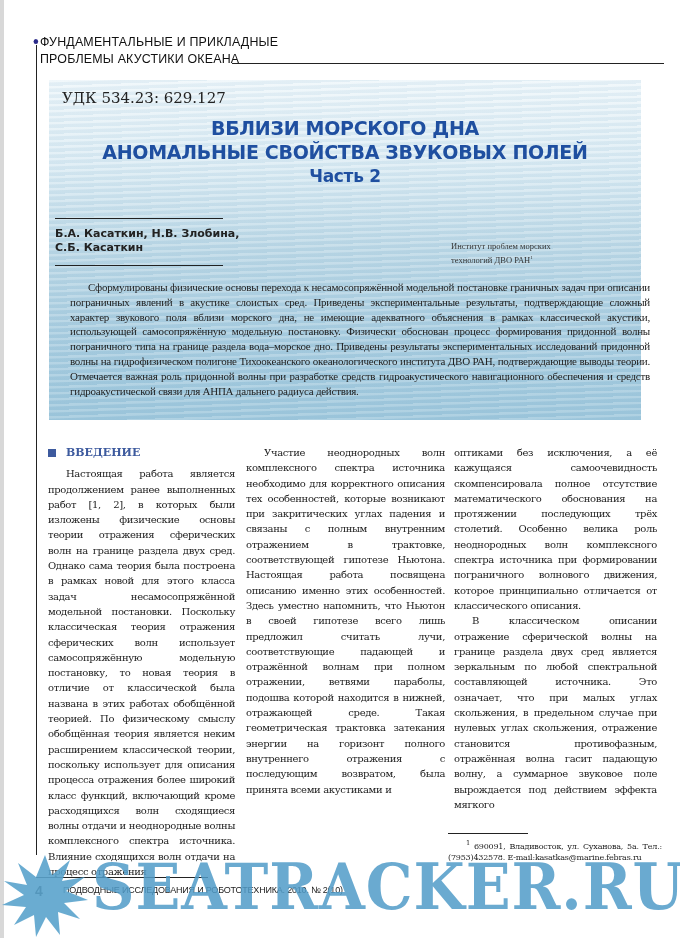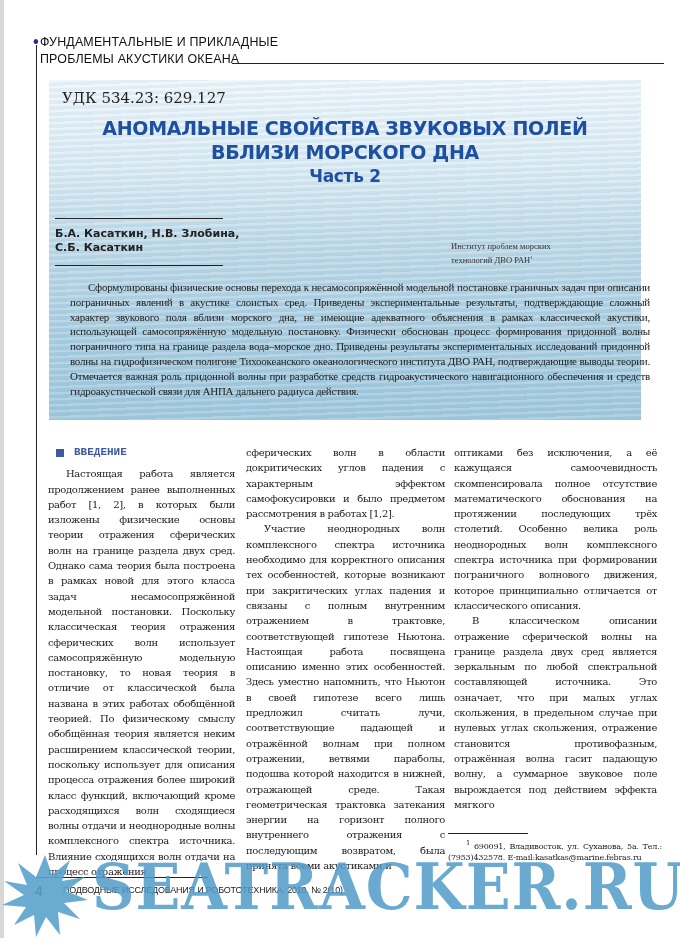--- a/index.html
+++ b/index.html
@@ -32,21 +32,21 @@
   .abstract { position: absolute; left: 70px; top: 280px; width: 580px; font-family: Liberation Serif, serif;
     font-size: 11px; line-height: 14.8px; color: #222; text-align: justify; text-indent: 18px; letter-spacing: -0.25px; }
   .cols { position: absolute; top: 445px; left: 48px; width: 622px; height: 412px; }
   .col { position: absolute; top: 0; font-family: "DejaVu Serif", serif; font-size: 10px; line-height: 15.3px;
     color: #222; text-align: justify; letter-spacing: -0.35px; }
   .col p { margin: 0; }
   .col .indent { text-indent: 18px; }
   .col1 { left: 0; width: 187px; }
   .col2 { left: 198px; width: 199px; }
   .col3 { left: 406px; width: 203px; }
-  .section-head { display: flex; align-items: center; gap: 10px; margin: 0 0 6px 8px; font-family: Liberation Mono, monospace; }
+  .section-head { display: flex; align-items: center; gap: 10px; margin: 0 0 6px 0; }
   .section-head .sq { width: 8px; height: 8px; background: #3d5a9e; }
   .section-head .lbl { font-weight: bold; color: #3d5a9e; font-size: 11px; letter-spacing: 0; }
   .fn-rule { position: absolute; left: 448px; top: 833px; width: 80px; height: 1px; background: #222; }
   .footnote { position: absolute; left: 448px; top: 838px; width: 214px; font-family: "DejaVu Serif", serif;
     font-size: 8px; line-height: 11px; color: #222; text-align: justify; letter-spacing: -0.2px; text-indent: 18px; }
   .footnote b { font-weight: normal; }
   .footer-rule { position: absolute; left: 36px; top: 877px; width: 172px; height: 1px; background: #222; }
   .page-num { position: absolute; left: 35px; top: 883px; font-family: "Liberation Sans", sans-serif; font-weight: bold;
     font-size: 14px; color: #222; }
   .journal { position: absolute; left: 63px; top: 885px; font-family: "Liberation Sans", sans-serif; font-size: 9px;
@@ -65,22 +65,22 @@
   <div>ФУНДАМЕНТАЛЬНЫЕ И ПРИКЛАДНЫЕ</div>
   <div>ПРОБЛЕМЫ АКУСТИКИ ОКЕАНА</div>
 </div>
 <div class="rubric-line"></div>
 <div class="vline"></div>
 
 <div class="hero"></div>
 <div class="udk">УДК 534.23: 629.127</div>
 
 <div class="title">
+  <div>ВБЛИЗИ МОРСКОГО ДНА</div>
   <div>АНОМАЛЬНЫЕ СВОЙСТВА ЗВУКОВЫХ ПОЛЕЙ</div>
-  <div>ВБЛИЗИ МОРСКОГО ДНА</div>
   <div class="part">Часть 2</div>
 </div>
 
 <div class="auth-line" style="top:218px"></div>
 <div class="authors">
   <div>Б.А. Касаткин, Н.В. Злобина,</div>
   <div>С.Б. Касаткин</div>
 </div>
 <div class="auth-line" style="top:265px"></div>
 
@@ -93,21 +93,20 @@
 
 <div class="cols">
   <div class="col col1">
     <div class="section-head">
       <span class="sq"></span>
       <span class="lbl">ВВЕДЕНИЕ</span>
     </div>
     <p class="indent">Настоящая работа является продолжением ранее выполненных работ [1, 2], в которых были изложены физические основы теории отражения сферических волн на границе раздела двух сред. Однако сама теория была построена в рамках новой для этого класса задач несамосопряжённой модельной постановки. Поскольку классическая теория отражения сферических волн использует самосопряжённую модельную постановку, то новая теория в отличие от классической была названа в этих работах обобщённой теорией. По физическому смыслу обобщённая теория является неким расширением классической теории, поскольку использует для описания процесса отражения более широкий класс функций, включающий кроме расходящихся волн сходящиеся волны отдачи и неоднородные волны комплексного спектра источника. Влияние сходящихся волн отдачи на процесс отражения</p>
   </div>
   <div class="col col2">
-    <p>сферических волн в области докритических углов падения с характерным эффектом самофокусировки и было предметом рассмотрения в работах [1,2].</p>
     <p class="indent">Участие неоднородных волн комплексного спектра источника необходимо для корректного описания тех особенностей, которые возникают при закритических углах падения и связаны с полным внутренним отражением в трактовке, соответствующей гипотезе Ньютона. Настоящая работа посвящена описанию именно этих особенностей. Здесь уместно напомнить, что Ньютон в своей гипотезе всего лишь предложил считать лучи, соответствующие падающей и отражённой волнам при полном отражении, ветвями параболы, подошва которой находится в нижней, отражающей среде. Такая геометрическая трактовка затекания энергии на горизонт полного внутреннего отражения с последующим возвратом, была принята всеми акустиками и</p>
   </div>
   <div class="col col3">
     <p>оптиками без исключения, а её кажущаяся самоочевидность скомпенсировала полное отсутствие математического обоснования на протяжении последующих трёх столетий. Особенно велика роль неоднородных волн комплексного спектра источника при формировании пограничного волнового движения, которое принципиально отличается от классического описания.</p>
     <p class="indent">В классическом описании отражение сферической волны на границе раздела двух сред является зеркальным по любой спектральной составляющей источника. Это означает, что при малых углах скольжения, в предельном случае при нулевых углах скольжения, отражение становится противофазным, отражённая волна гасит падающую волну, а суммарное звуковое поле вырождается под действием эффекта мягкого</p>
   </div>
 </div>
 
 <div class="fn-rule"></div>
 <div class="footnote"><sup>1</sup> <b>690091</b><span>, Владивосток, ул. Суханова, 5а. Тел.: (7953)432578. E-mail:kasatkas@marine.febras.ru</span></div>

